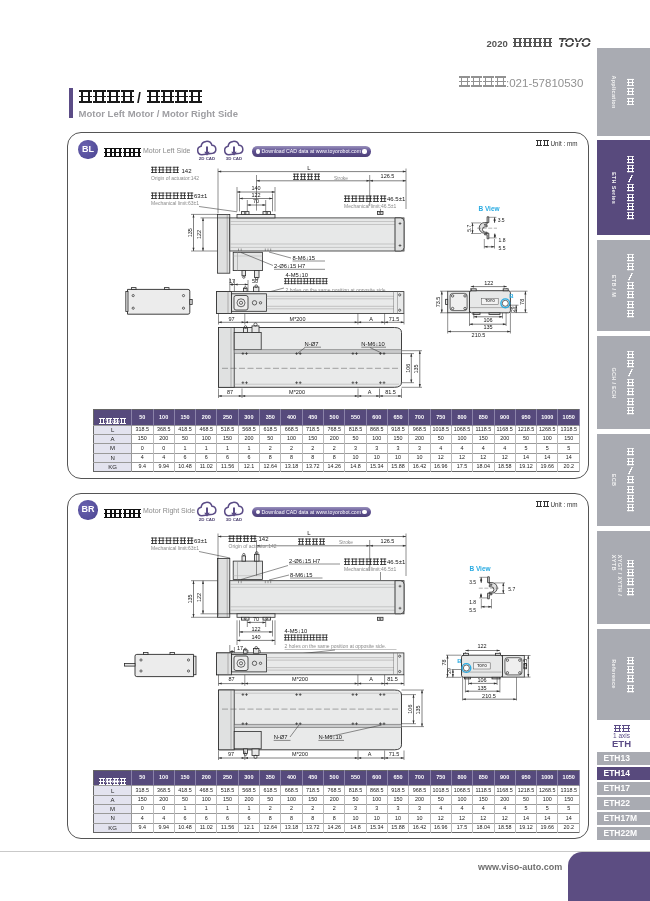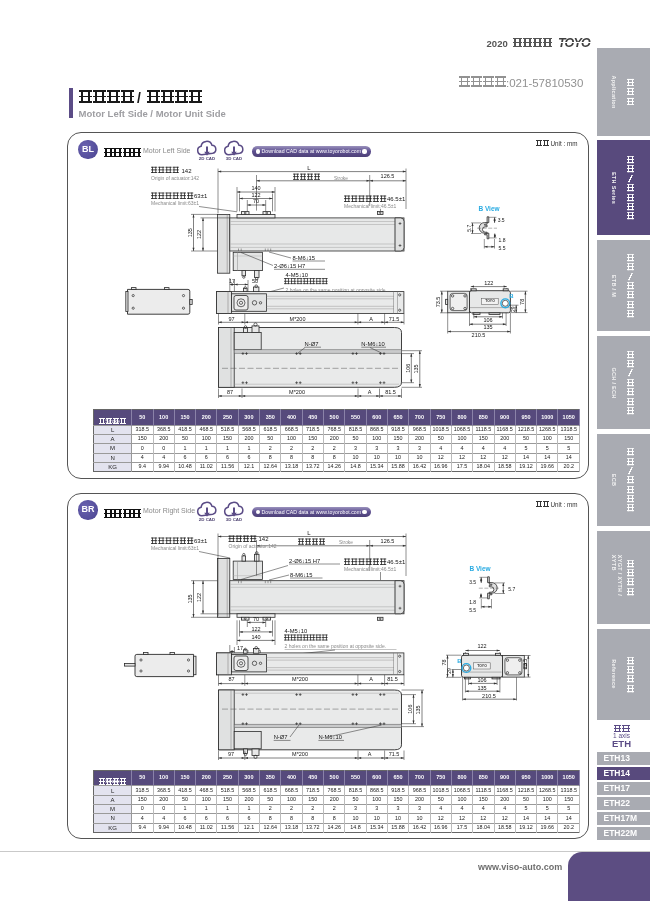--- a/index.html
+++ b/index.html
@@ -12,21 +12,21 @@
 <div class="a" style="right:98px;top:38px;font-size:9.5px;font-weight:bold;color:#555">2020&nbsp; <span class="z" style="width:9px;height:9px"></span><span class="z" style="width:9px;height:9px;margin-left:1px"></span><span class="z" style="width:9px;height:9px;margin-left:1px"></span><span class="z" style="width:9px;height:9px;margin-left:1px"></span></div>
 
 <div class="a" style="left:558px;top:35.5px;width:34px;height:13px;font-size:12.5px;font-weight:bold;font-style:italic;color:#3f3f3f;letter-spacing:-0.8px">TOYO<div class="a" style="left:0;top:6px;width:34px;height:1px;background:#fff"></div></div>
 
 <div class="a" style="left:459px;top:76px;font-size:11.5px;color:#929292"><span class="zt" style="width:11px;height:11px"></span><span class="zt" style="width:11px;height:11px;margin-left:1px"></span><span class="zt" style="width:11px;height:11px;margin-left:1px"></span><span class="zt" style="width:11px;height:11px;margin-left:1px"></span>:021-57810530</div>
 
 <div class="a" style="left:68.5px;top:88px;width:4.4px;height:29.5px;background:#5b4c86"></div>
 
 <div class="a" style="left:78.6px;top:89.5px;font-size:14px;font-weight:bold;color:#1a1a1a"><span class="zt" style="width:13.2px;height:13.2px;margin-right:0.9px"></span><span class="zt" style="width:13.2px;height:13.2px;margin-right:0.9px"></span><span class="zt" style="width:13.2px;height:13.2px;margin-right:0.9px"></span><span class="zt" style="width:13.2px;height:13.2px;margin-right:0.9px"></span><span style="margin:0 2px">/</span> <span class="zt" style="width:13.2px;height:13.2px;margin-right:0.9px"></span><span class="zt" style="width:13.2px;height:13.2px;margin-right:0.9px"></span><span class="zt" style="width:13.2px;height:13.2px;margin-right:0.9px"></span><span class="zt" style="width:13.2px;height:13.2px;margin-right:0.9px"></span></div>
 
-<div class="a" style="left:78.6px;top:107.5px;font-size:9.5px;font-weight:bold;color:#9e9ea2">Motor Left Side / Motor Unit Side</div>
+<div class="a" style="left:78.6px;top:107.5px;font-size:9.5px;font-weight:bold;color:#9e9ea2">Motor Left Motor / Motor Right Side</div>
 
 <div class="a" style="left:596.5px;top:47.6px;width:53.5px;height:88.0px;background:#a9abb2">
     <div class="a" style="right:16.5px;top:50%;transform:translateY(-50%);display:flex;flex-direction:column;align-items:center">
       <span class="z" style="width:7px;height:7px;margin:1.2px 0;color:#fff"></span>
       <span class="z" style="width:7px;height:7px;margin:1.2px 0;color:#fff"></span>
       <span class="z" style="width:7px;height:7px;margin:1.2px 0;color:#fff"></span>
     </div>
     <div class="a" style="left:14px;top:50%;transform:translateY(-50%);writing-mode:vertical-rl;font-size:5.5px;font-weight:bold;color:#f2f2f2;letter-spacing:0.3px">Application</div>
   </div>
 

